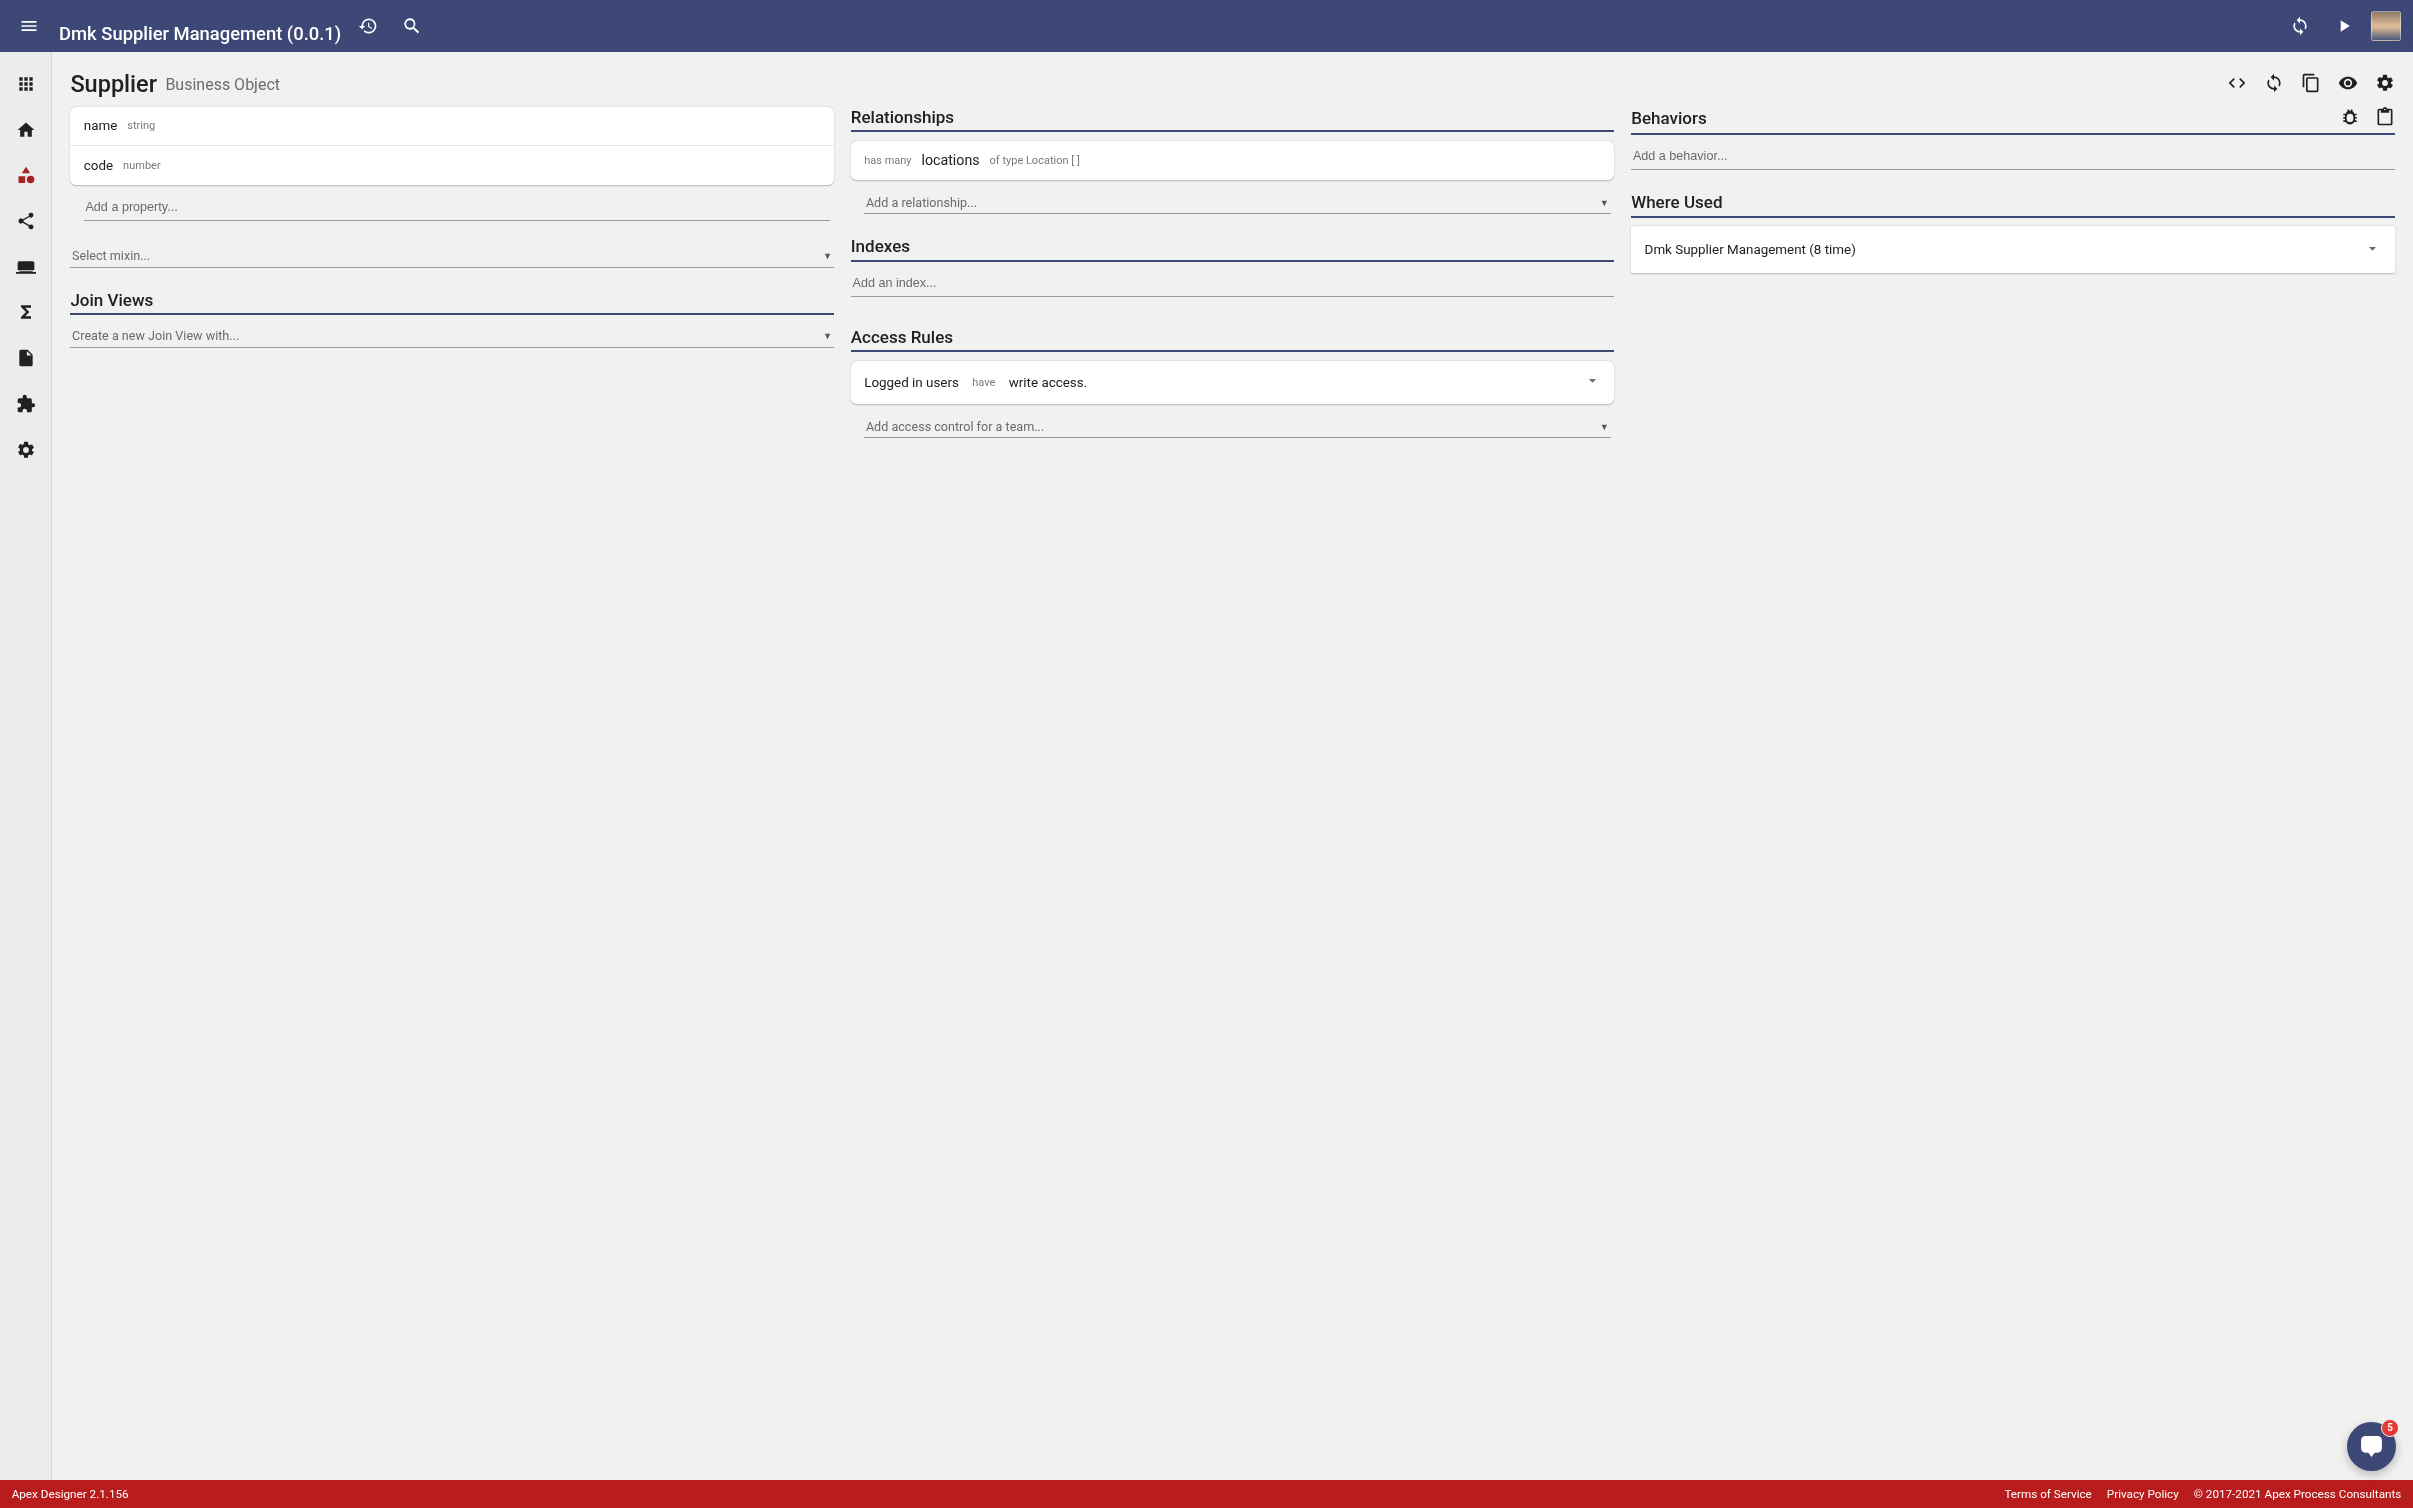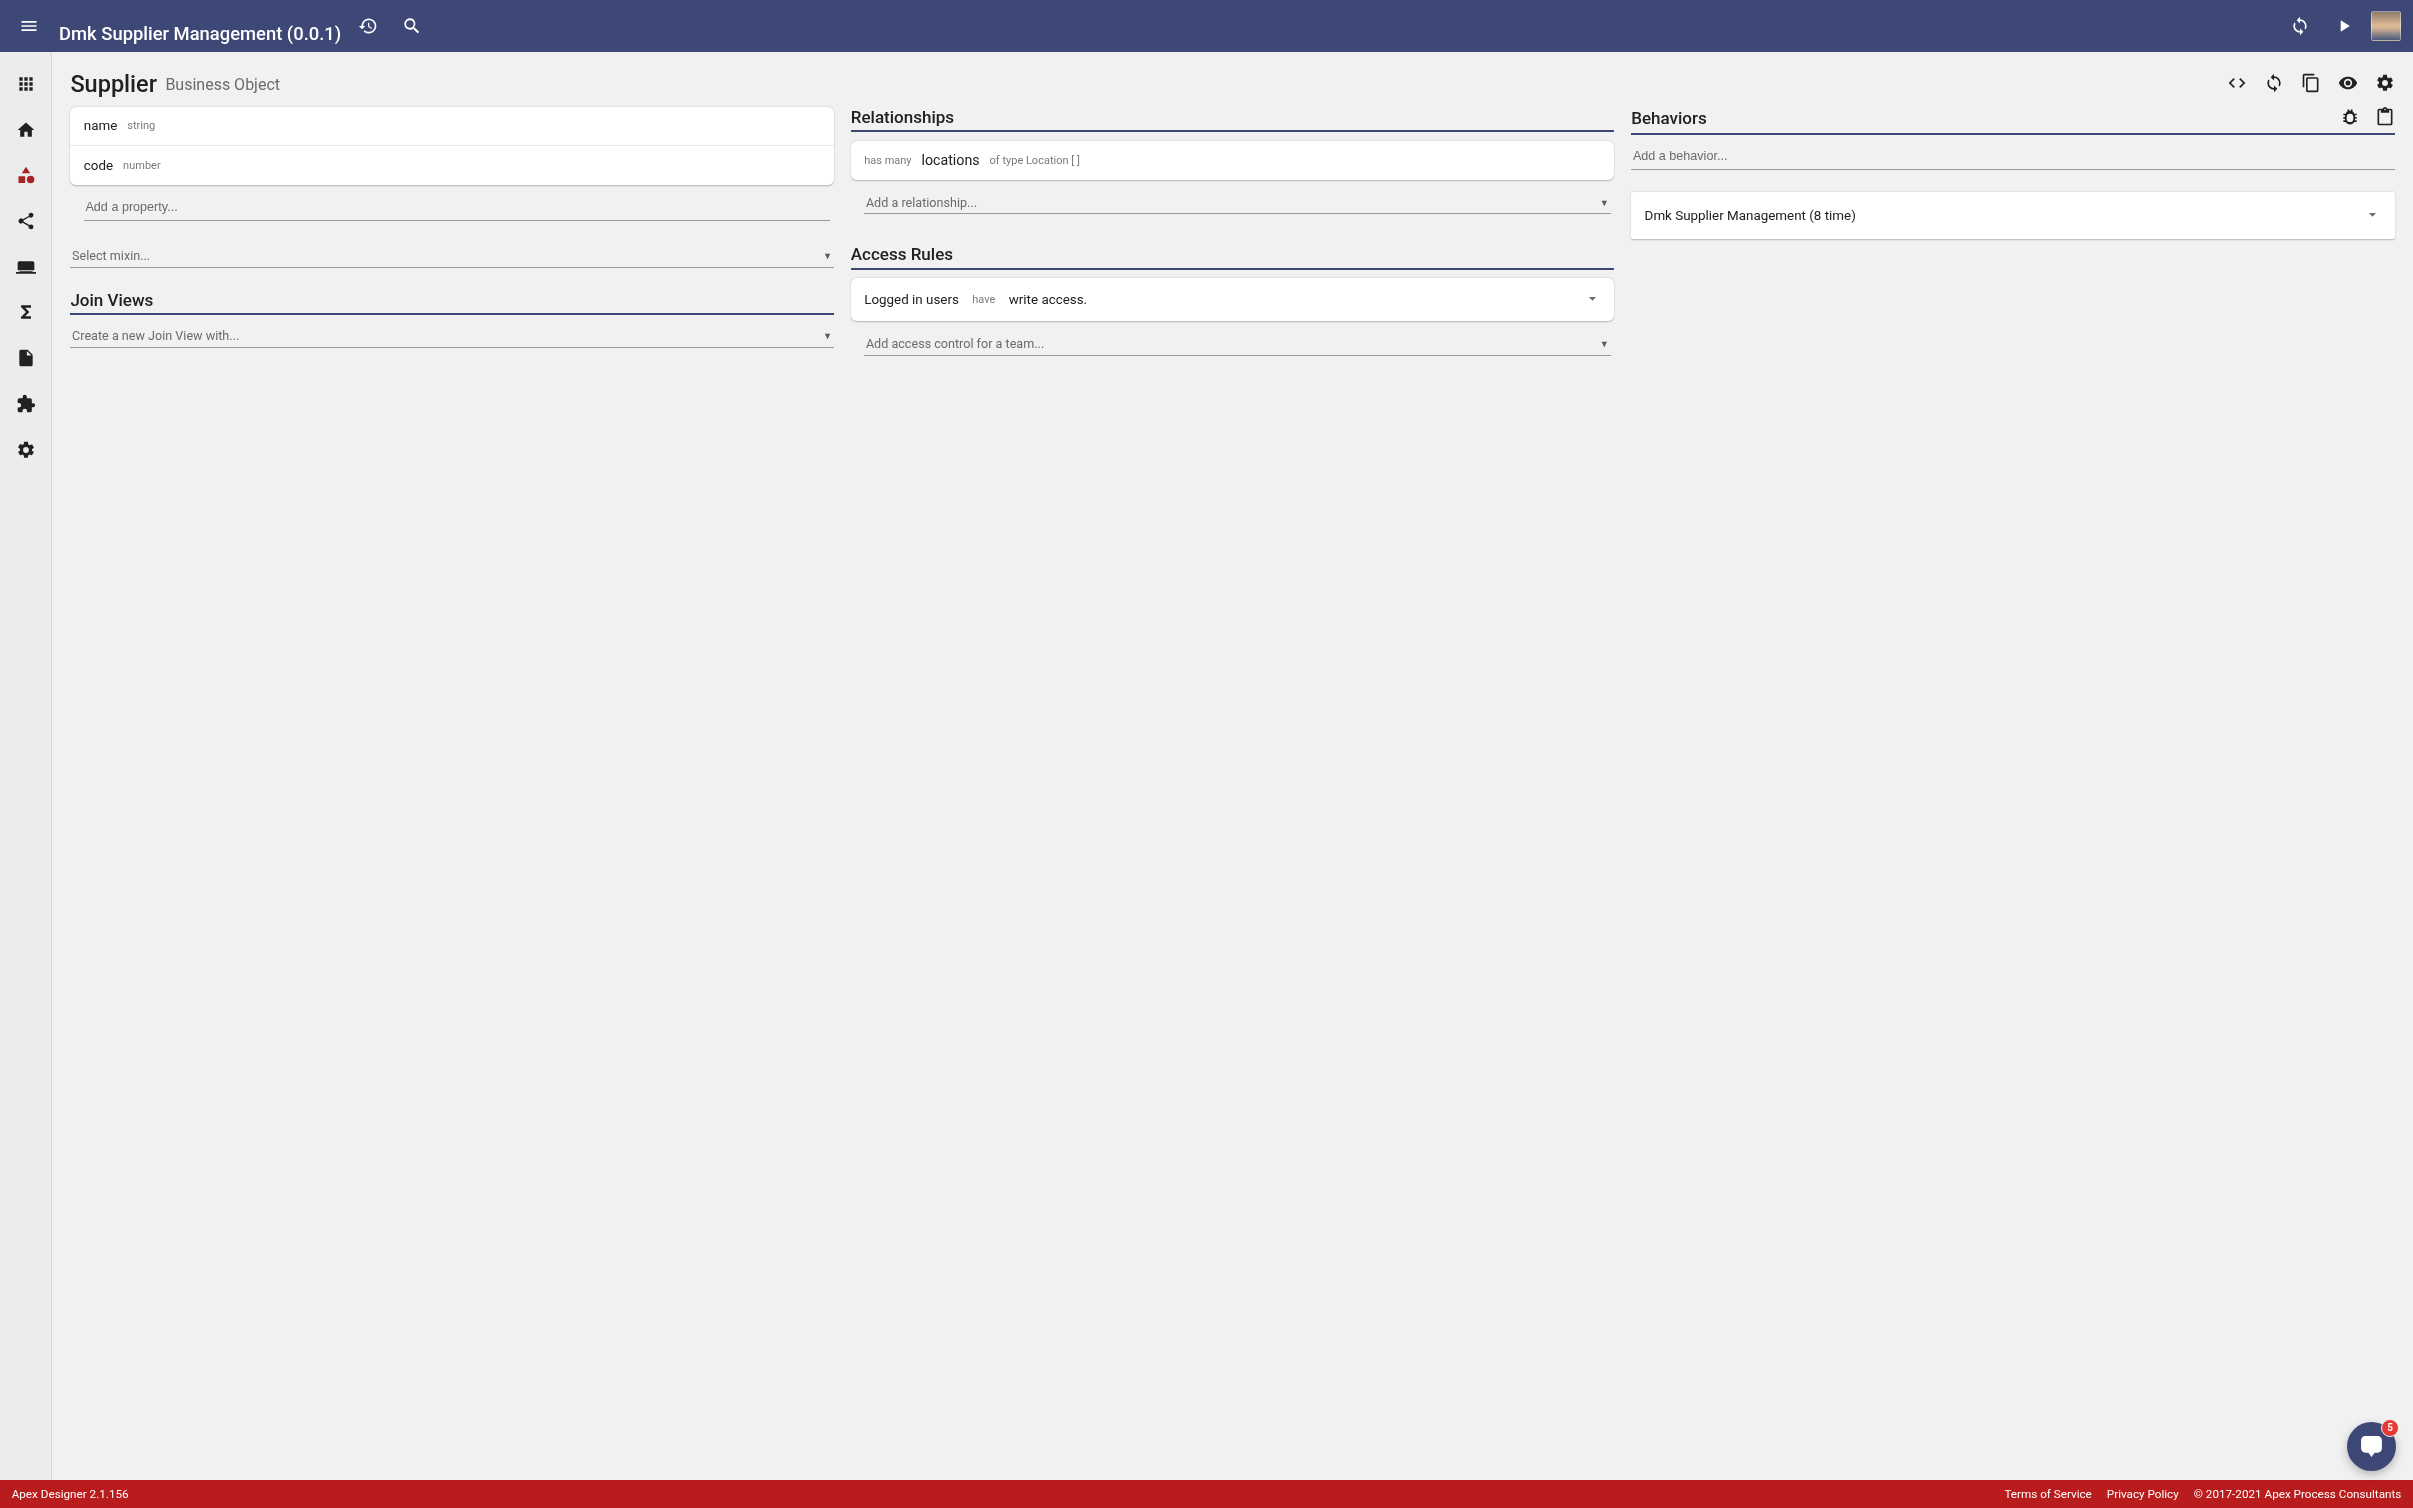--- a/index.html
+++ b/index.html
@@ -339,20 +339,26 @@
               <span class="rel-name">locations</span>
               <span class="rel-suffix">of type Location [ ]</span>
             </div>
           </div>
           <div class="select-row narrow">
             <span class="placeholder">Add a relationship...</span>
             <span class="caret">▼</span>
           </div>
         </div>
 
+        <div class="section" style="margin-top:22px;">
+          <div class="section-header">
+              <h2>Indexes</h2>
+            </div>
+          <input class="input-line" placeholder="Add an index..." style="">
+        </div>
 
         <div class="section" style="margin-top:30px;">
           <div class="section-header">
               <h2>Access Rules</h2>
             </div>
           <div class="card-list">
             <div class="card-row rule-row">
               <span class="subject">Logged in users</span>
               <span class="mid">have</span>
               <span class="object">write access.</span>
@@ -385,20 +391,23 @@
                 <svg class="ic" viewBox="0 0 24 24">
                     <path d="M19 2h-4.18A3 3 0 0 0 9.18 2H5a2 2 0 0 0-2 2v16a2 2 0 0 0 2 2h14a2 2 0 0 0 2-2V4a2 2 0 0 0-2-2zm-7 0a1 1 0 1 1-1 1 1 1 0 0 1 1-1zm7 18H5V4h2v3h10V4h2z"></path>
                   </svg>
               </span>
             </div>
           </div>
           <input class="input-line" placeholder="Add a behavior..." style="">
         </div>
 
         <div class="section" style="margin-top:22px;">
+          <div class="section-header">
+              <h2>Where Used</h2>
+            </div>
           <div class="wu-card">
             <span>Dmk Supplier Management (8 time)</span>
             <span class="expand">
               <svg class="ic-sm" viewBox="0 0 24 24">
                   <path d="M7 10l5 5 5-5z"></path>
                 </svg>
             </span>
           </div>
         </div>
       </div>

